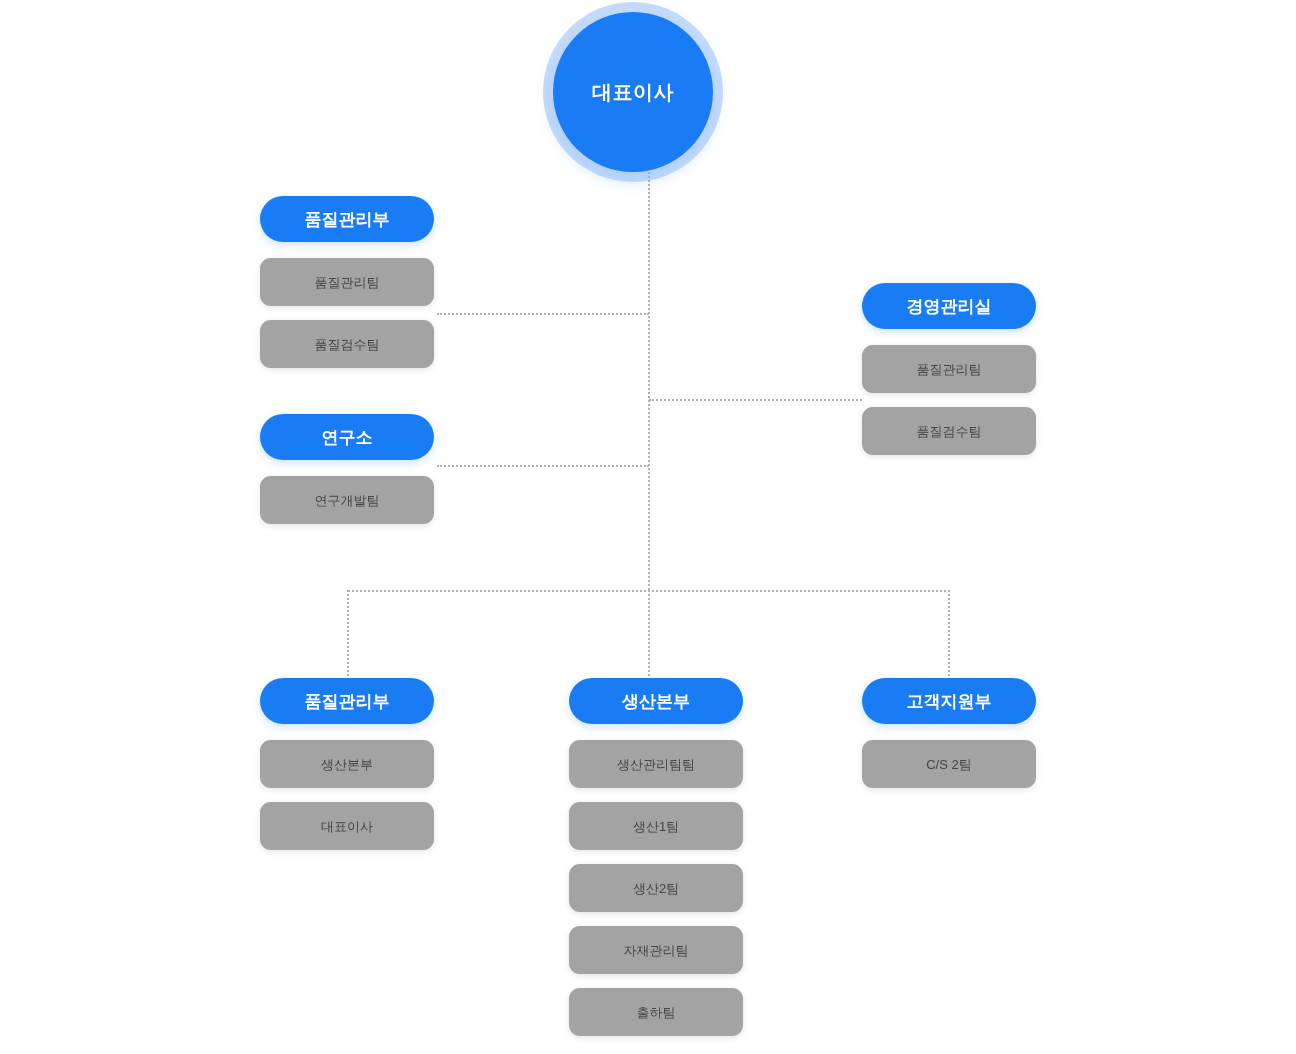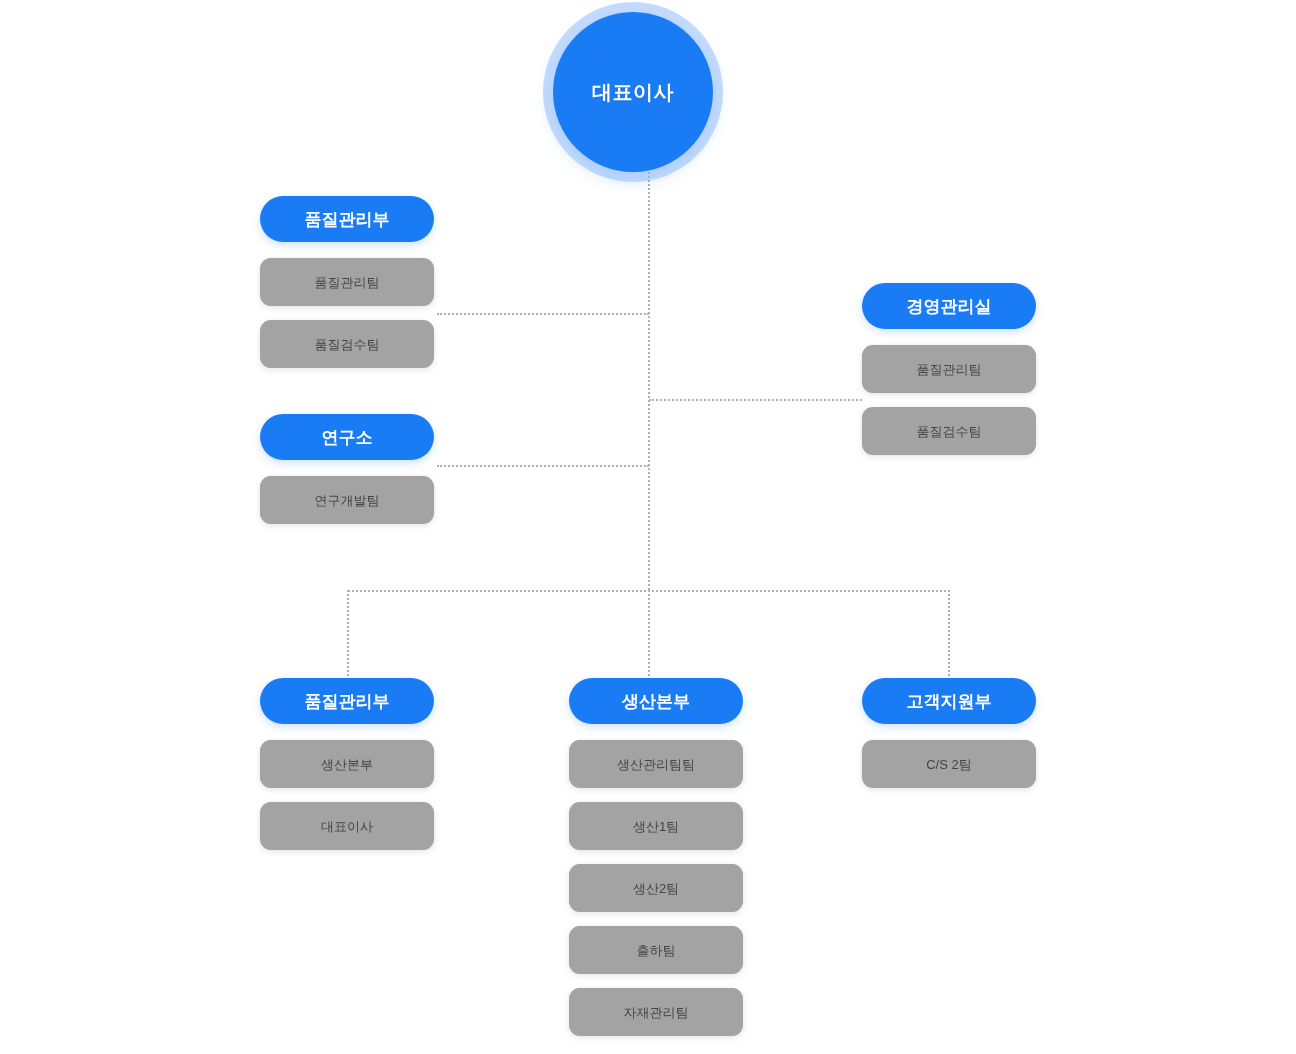--- a/index.html
+++ b/index.html
@@ -179,25 +179,25 @@
     <div class="team-card">
       <span>생산관리팀팀</span>
     </div>
     <div class="team-card">
       <span>생산1팀</span>
     </div>
     <div class="team-card">
       <span>생산2팀</span>
     </div>
     <div class="team-card">
+      <span>자재관리팀</span>
+    </div>
+    <div class="team-card">
       <span>출하팀</span>
     </div>
-    <div class="team-card">
-      <span>자재관리팀</span>
-    </div>
   </div>
 
   <div class="dept" style="left:862px; top:678px;">
     <div class="dept-head">
       <span>고객지원부</span>
     </div>
     <div class="team-card">
       <span>C/S 2팀</span>
     </div>
   </div>

